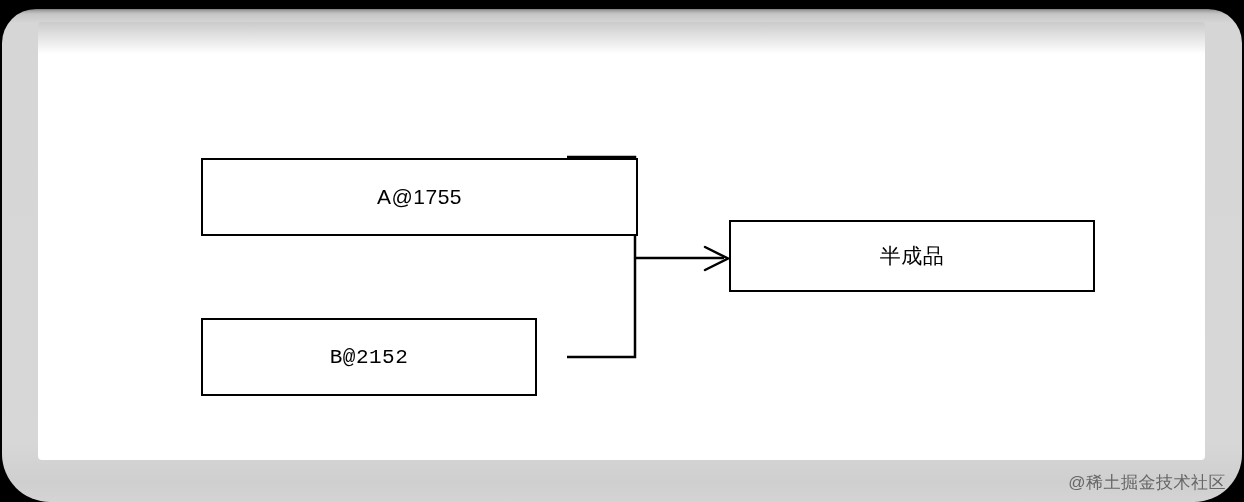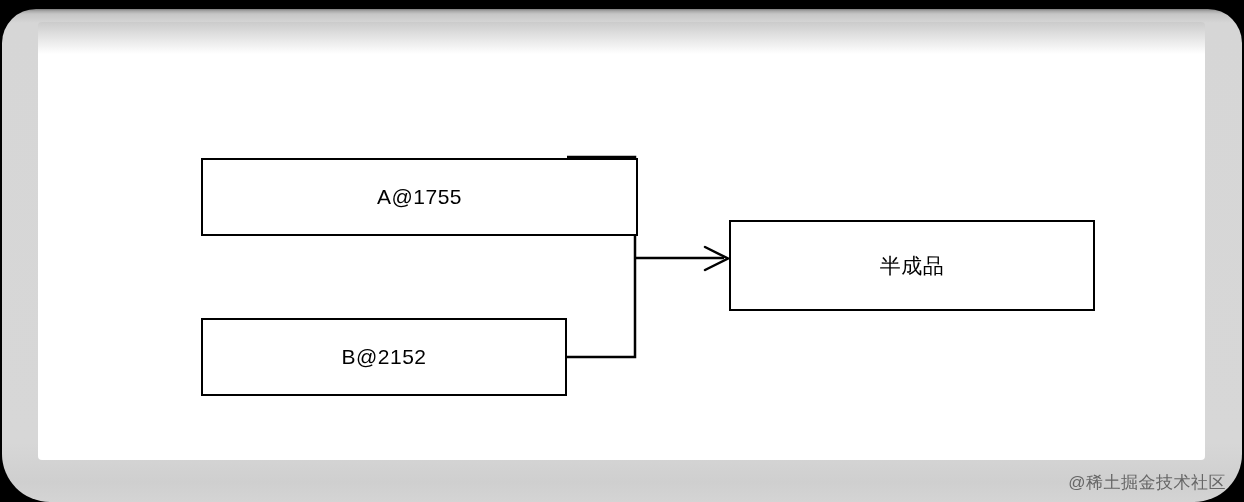--- a/index.html
+++ b/index.html
@@ -51,22 +51,22 @@
     border: 2px solid #000000;
     background: #ffffff;
     display: flex;
     align-items: center;
     justify-content: center;
     font-size: 21px;
     color: #000000;
     letter-spacing: 0.5px;
   }
   .node-a { left: 201px; top: 118px; width: 437px; height: 78px; margin-top: 40px; }
-  .node-b { left: 201px; top: 318px; width: 366px; height: 78px; }
-  .node-result { left: 729px; top: 220px; width: 366px; height: 91px; }
+  .node-b { left: 201px; top: 318px; width: 336px; height: 78px; font-family: Liberation Mono, monospace; }
+  .node-result { left: 729px; top: 220px; width: 366px; height: 72px; }
   .edges-svg {
     position: absolute;
     left: 0;
     top: 0;
     width: 1244px;
     height: 502px;
     pointer-events: none;
   }
   .watermark {
     position: absolute;

